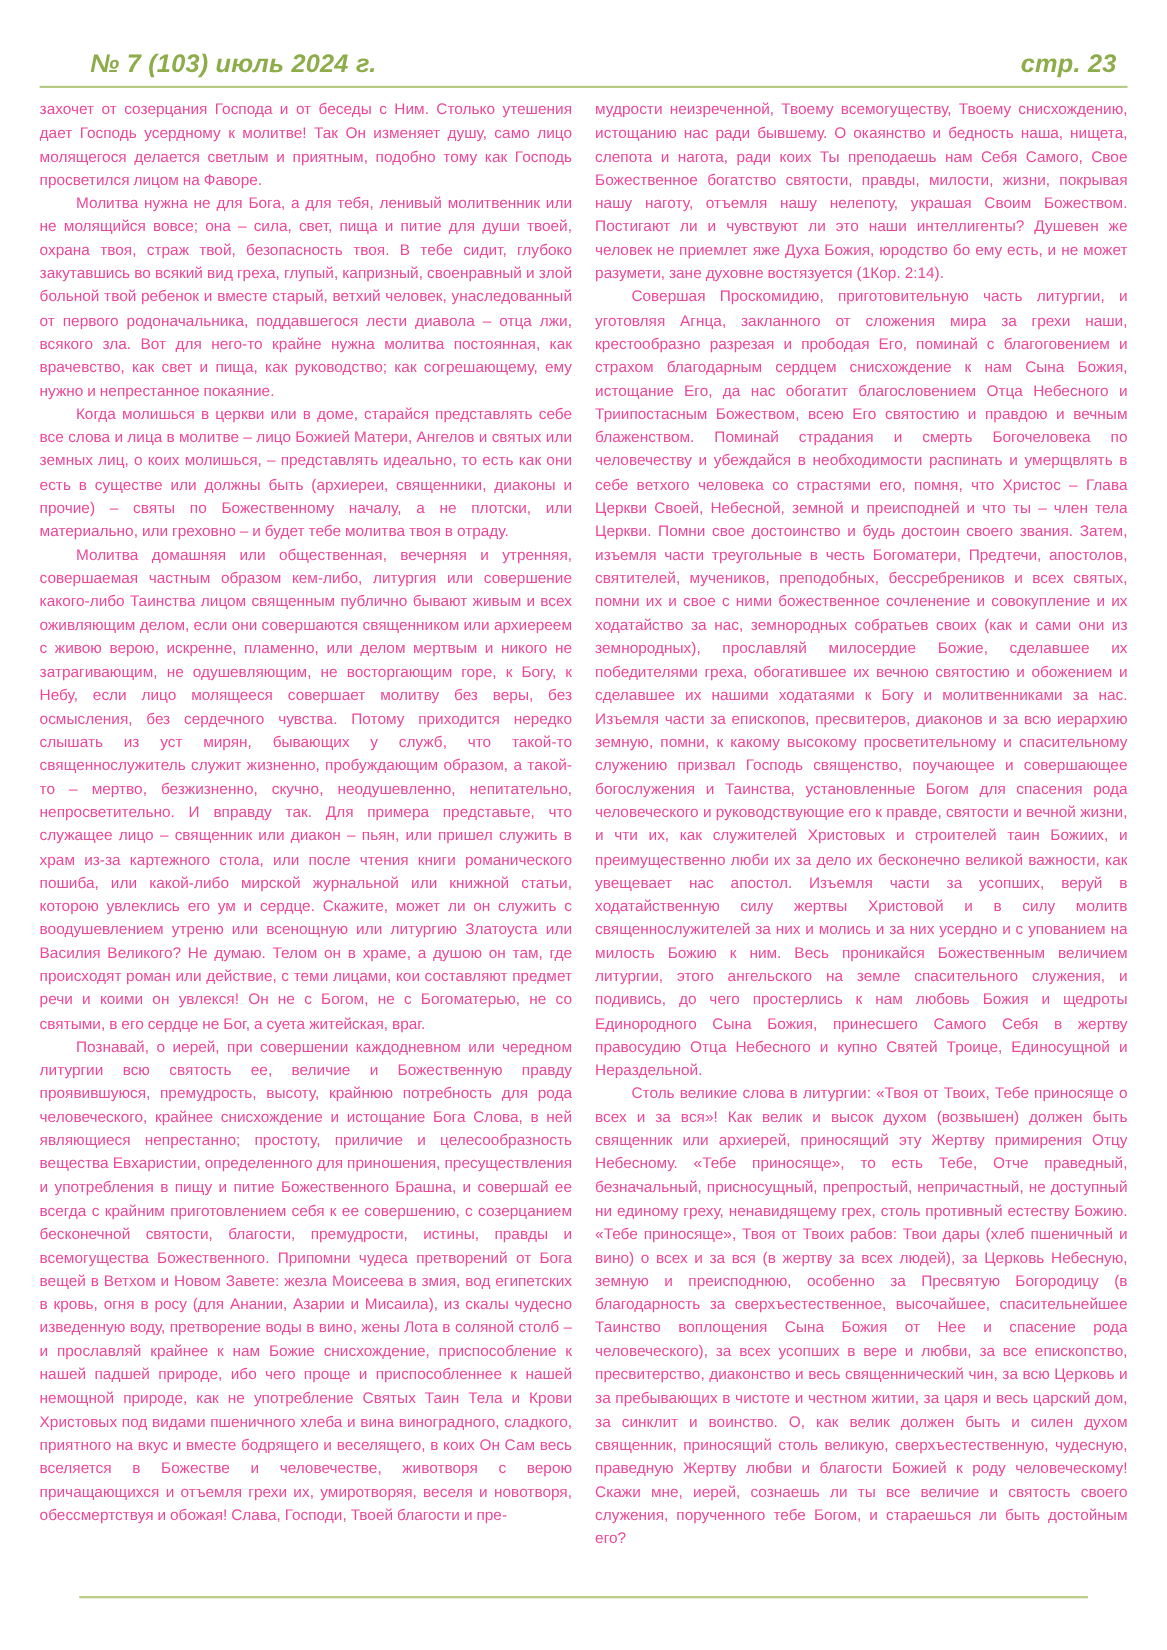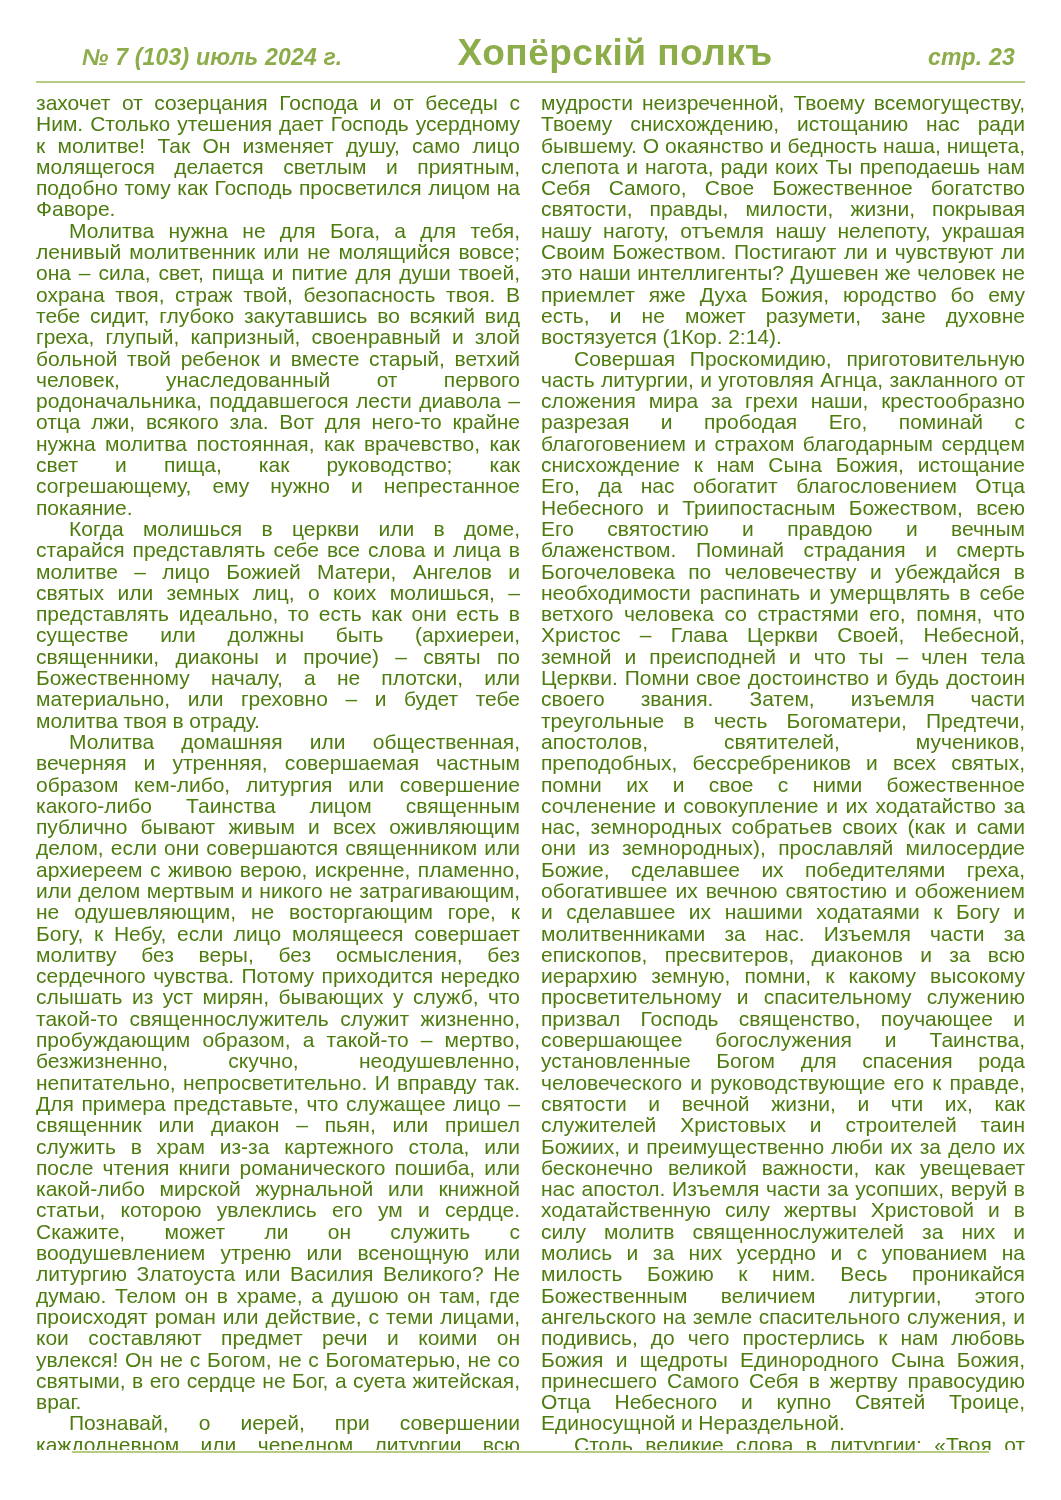--- a/index.html
+++ b/index.html
@@ -7,21 +7,21 @@
     width: 1061px; height: 1500px;
     background: #ffffff;
     font-family: "Liberation Sans", sans-serif;
     position: relative;
     overflow: hidden;
   }
   .page {
     position: relative;
     width: 989px;
     margin: 0 auto;
-    padding-top: 32px;
+    padding-top: 44px;
   }
   .masthead {
     display: flex;
     align-items: baseline;
     justify-content: space-between;
     color: #8dac4a;
   }
   .issue, .pageno {
     font-size: 23px;
     font-weight: bold;
@@ -52,41 +52,40 @@
   .content {
     display: flex;
     gap: 21px;
     margin-top: 9px;
     height: 1358px;
     overflow: hidden;
   }
   .col {
     flex: 1 1 0;
     min-width: 0;
-    color: #4d7c0f;
-    font-size: 21px;
+    color: #ec4899;
+    font-size: 14px;
     line-height: 21.3px;
     text-align: justify;
     hyphens: auto;
     -webkit-hyphens: auto;
     word-spacing: -0.3px;
   }
   .col p {
     margin: 0;
     text-indent: 33px;
   }
   .col p.no-indent { text-indent: 0; }
 </style>
 </head>
 <body>
 
 <div class="page">
   <div class="masthead">
     <span class="issue">№ 7 (103) июль 2024 г.</span>
-    <span class="title">Хопёрскій полкъ</span>
     <span class="pageno">стр. 23</span>
   </div>
   <div class="rule"></div>
 
   <div class="content">
     <div class="col">
 
     <p class="no-indent">захочет от созерцания Господа и от беседы с Ним. Столько утешения дает Господь усердному к молитве! Так Он изменяет душу, само лицо молящегося делается светлым и приятным, подобно тому как Господь просветился лицом на Фаворе.</p>
         <p>Молитва нужна не для Бога, а для тебя, ленивый молитвенник или не молящийся вовсе; она – сила, свет, пища и питие для души твоей, охрана твоя, страж твой, безопасность твоя. В тебе сидит, глубоко закутавшись во всякий вид греха, глупый, капризный, своенравный и злой больной твой ребенок и вместе старый, ветхий человек, унаследованный от первого родоначальника, поддавшегося лести диавола – отца лжи, всякого зла. Вот для него-то крайне нужна молитва постоянная, как врачевство, как свет и пища, как руководство; как согрешающему, ему нужно и непрестанное покаяние.</p>
         <p>Когда молишься в церкви или в доме, старайся представлять себе все слова и лица в молитве – лицо Божией Матери, Ангелов и святых или земных лиц, о коих молишься, – представлять идеально, то есть как они есть в существе или должны быть (архиереи, священники, диаконы и прочие) – святы по Божественному началу, а не плотски, или материально, или греховно – и будет тебе молитва твоя в отраду.</p>

